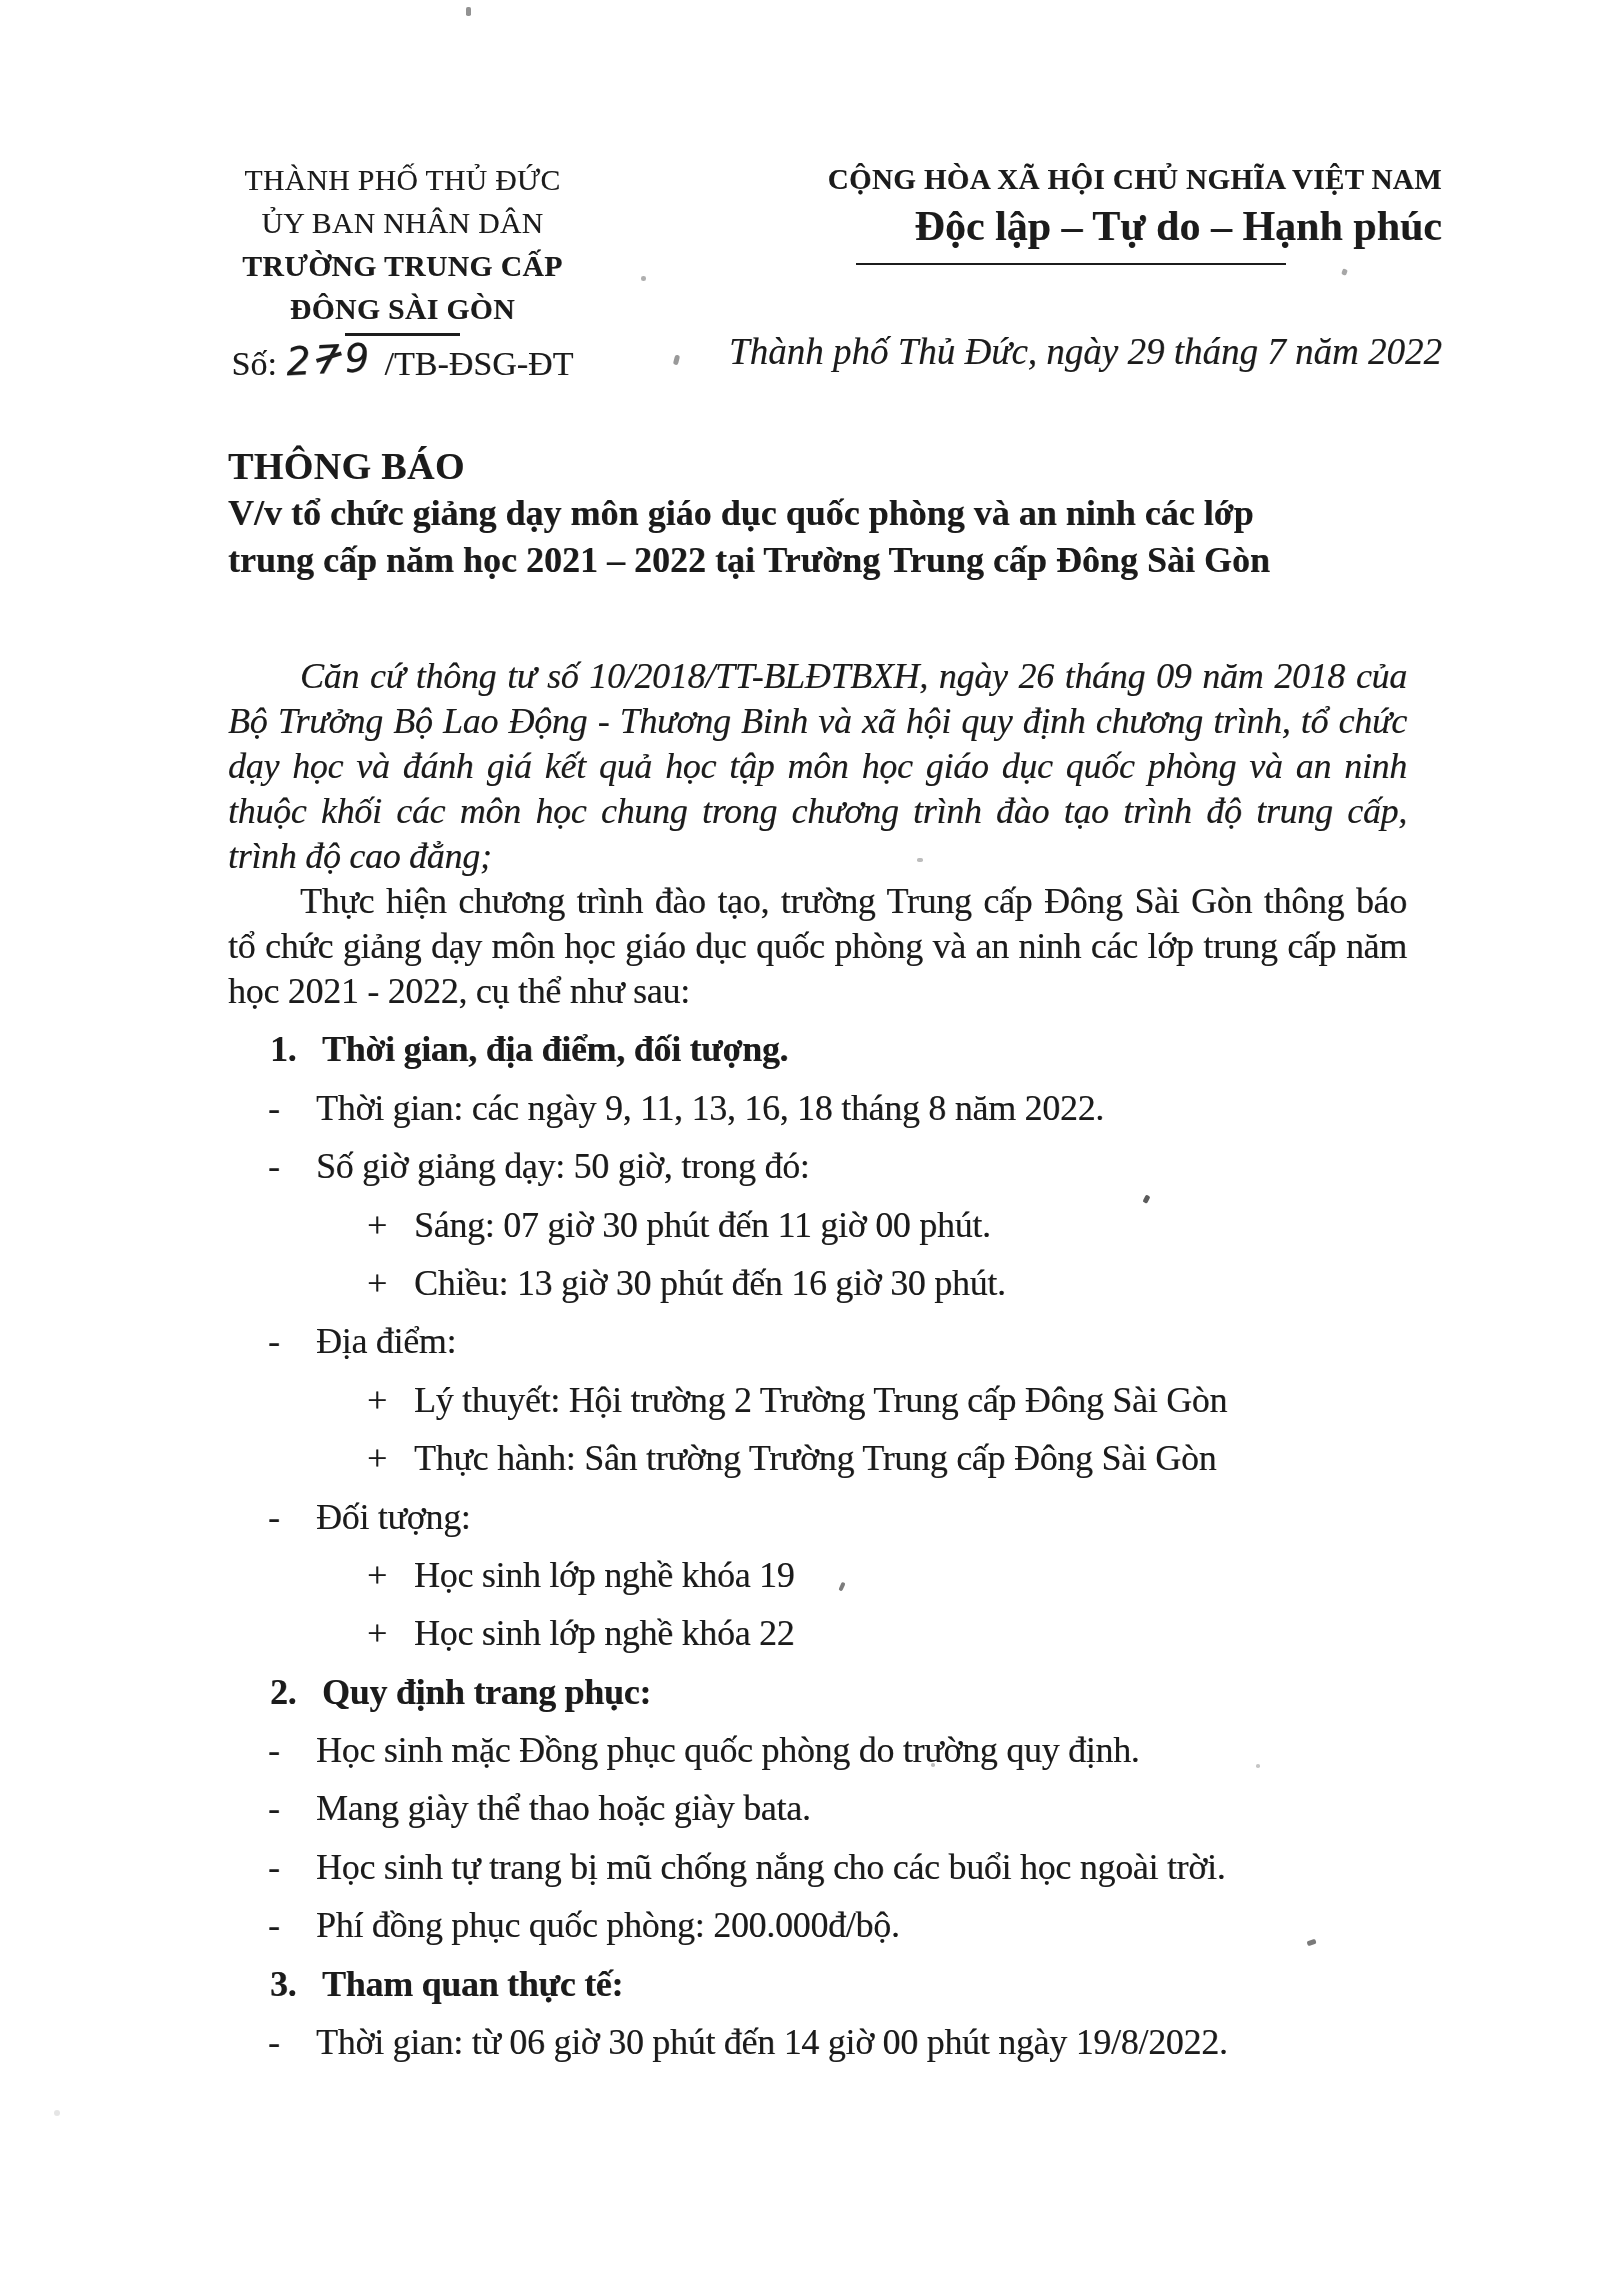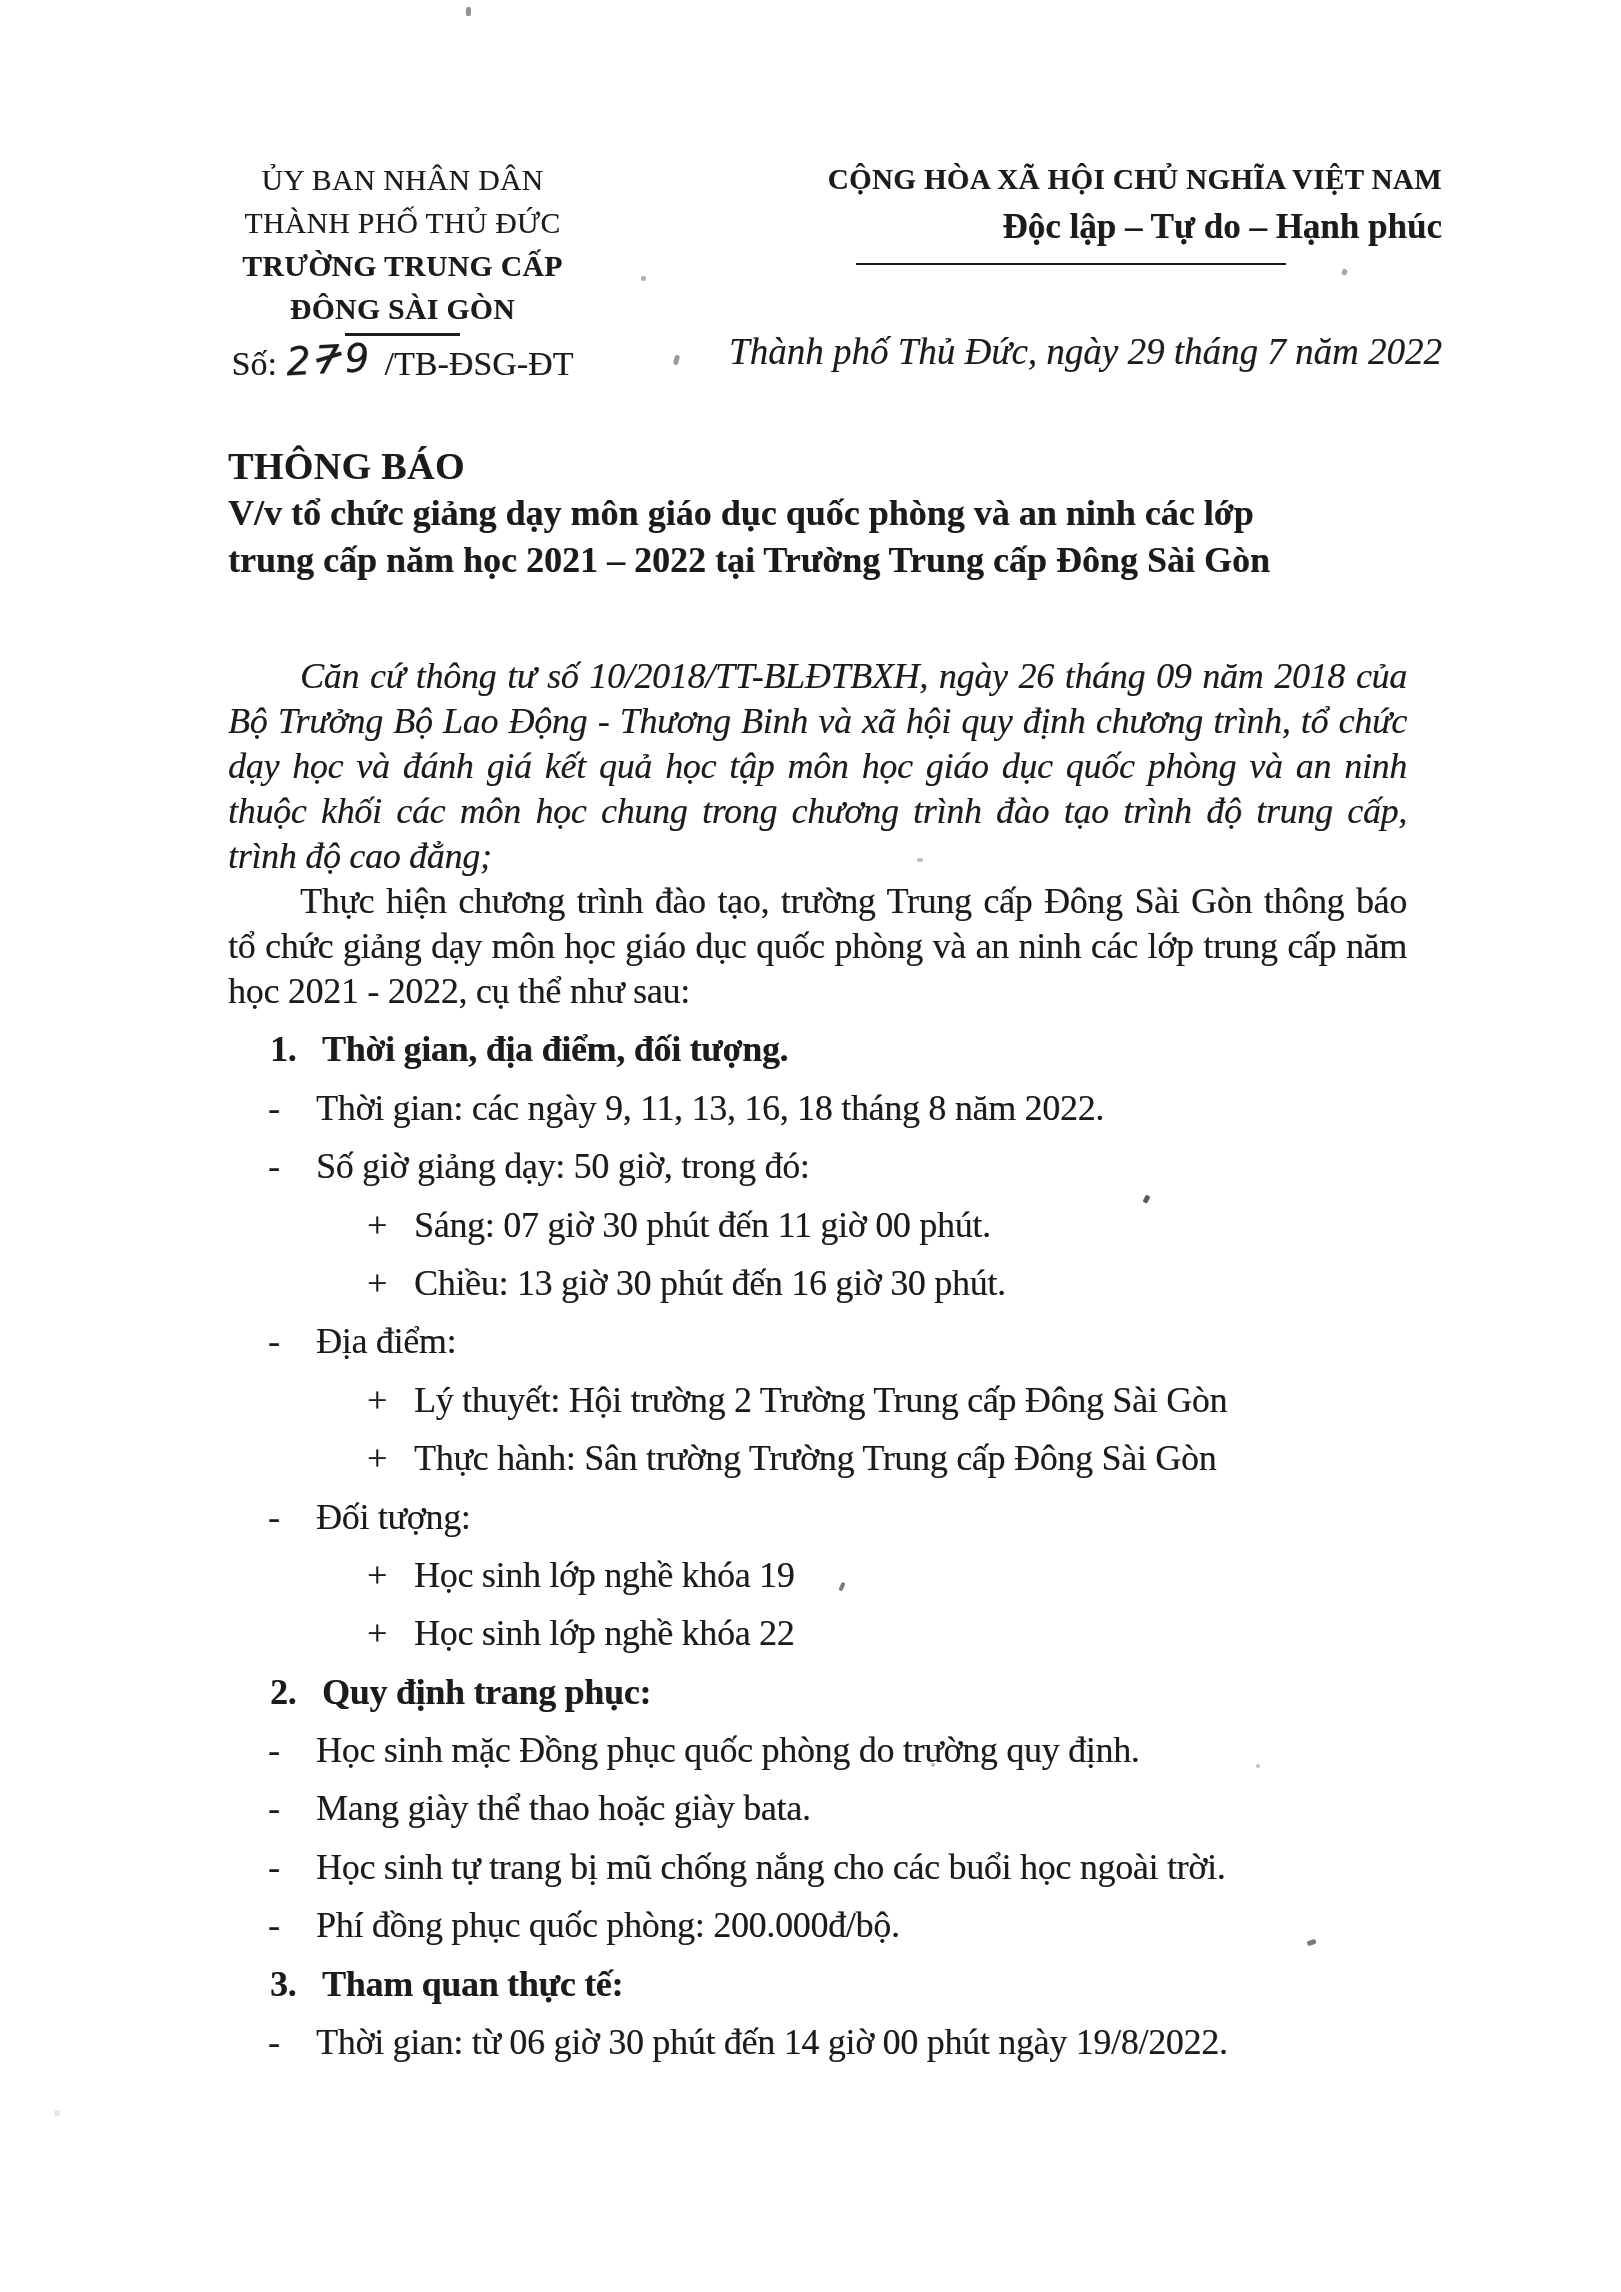--- a/index.html
+++ b/index.html
@@ -75,21 +75,21 @@
     text-align: right;
   }
   .country {
     font-size: 29px;
     font-weight: bold;
     line-height: 41px;
     letter-spacing: 0.4px;
     white-space: nowrap;
   }
   .motto {
-    font-size: 35px;
+    font-size: 42px;
     font-weight: bold;
     line-height: 43px;
     margin-top: 5.4px;
     white-space: nowrap;
   }
   .motto-rule {
     width: 430px;
     height: 2.7px;
     background: #1c1c1c;
     margin: 14.3px auto 0 auto;
@@ -162,22 +162,22 @@
     background: #6d6d6d;
     border-radius: 50%;
   }
 </style>
 </head>
 <body>
 
 <div class="page">
 
   <div class="header-left">
+    <div class="hl-line">THÀNH PHỐ THỦ ĐỨC</div>
     <div class="hl-line">ỦY BAN NHÂN DÂN</div>
-    <div class="hl-line">THÀNH PHỐ THỦ ĐỨC</div>
     <div class="hl-line bold">TRƯỜNG TRUNG CẤP</div>
     <div class="hl-line bold">ĐÔNG SÀI GÒN</div>
     <div class="issuer-rule"></div>
     <div class="doc-number">
       <span>Số:</span><span class="handwritten">279</span><span>/TB-ĐSG-ĐT</span>
     </div>
   </div>
 
   <div class="header-right">
     <div class="country">CỘNG HÒA XÃ HỘI CHỦ NGHĨA VIỆT NAM</div>

